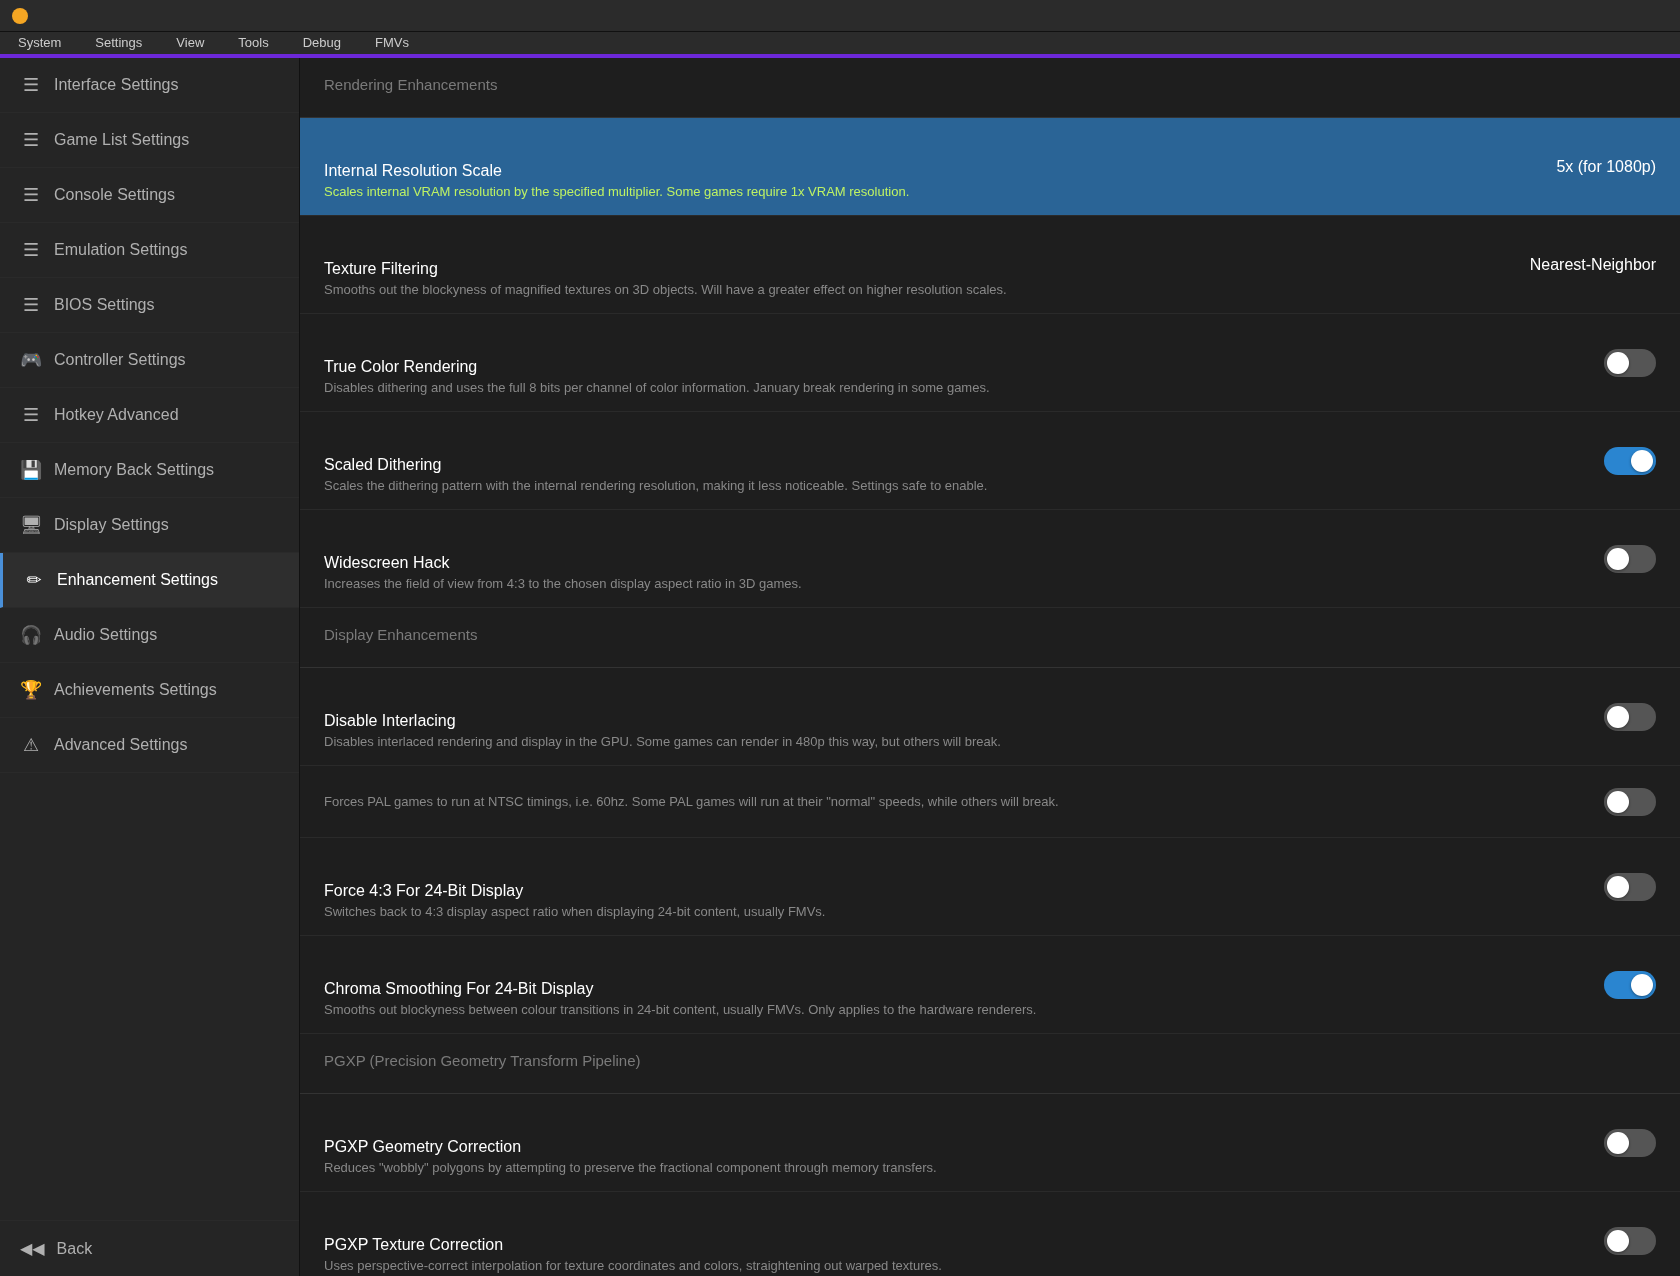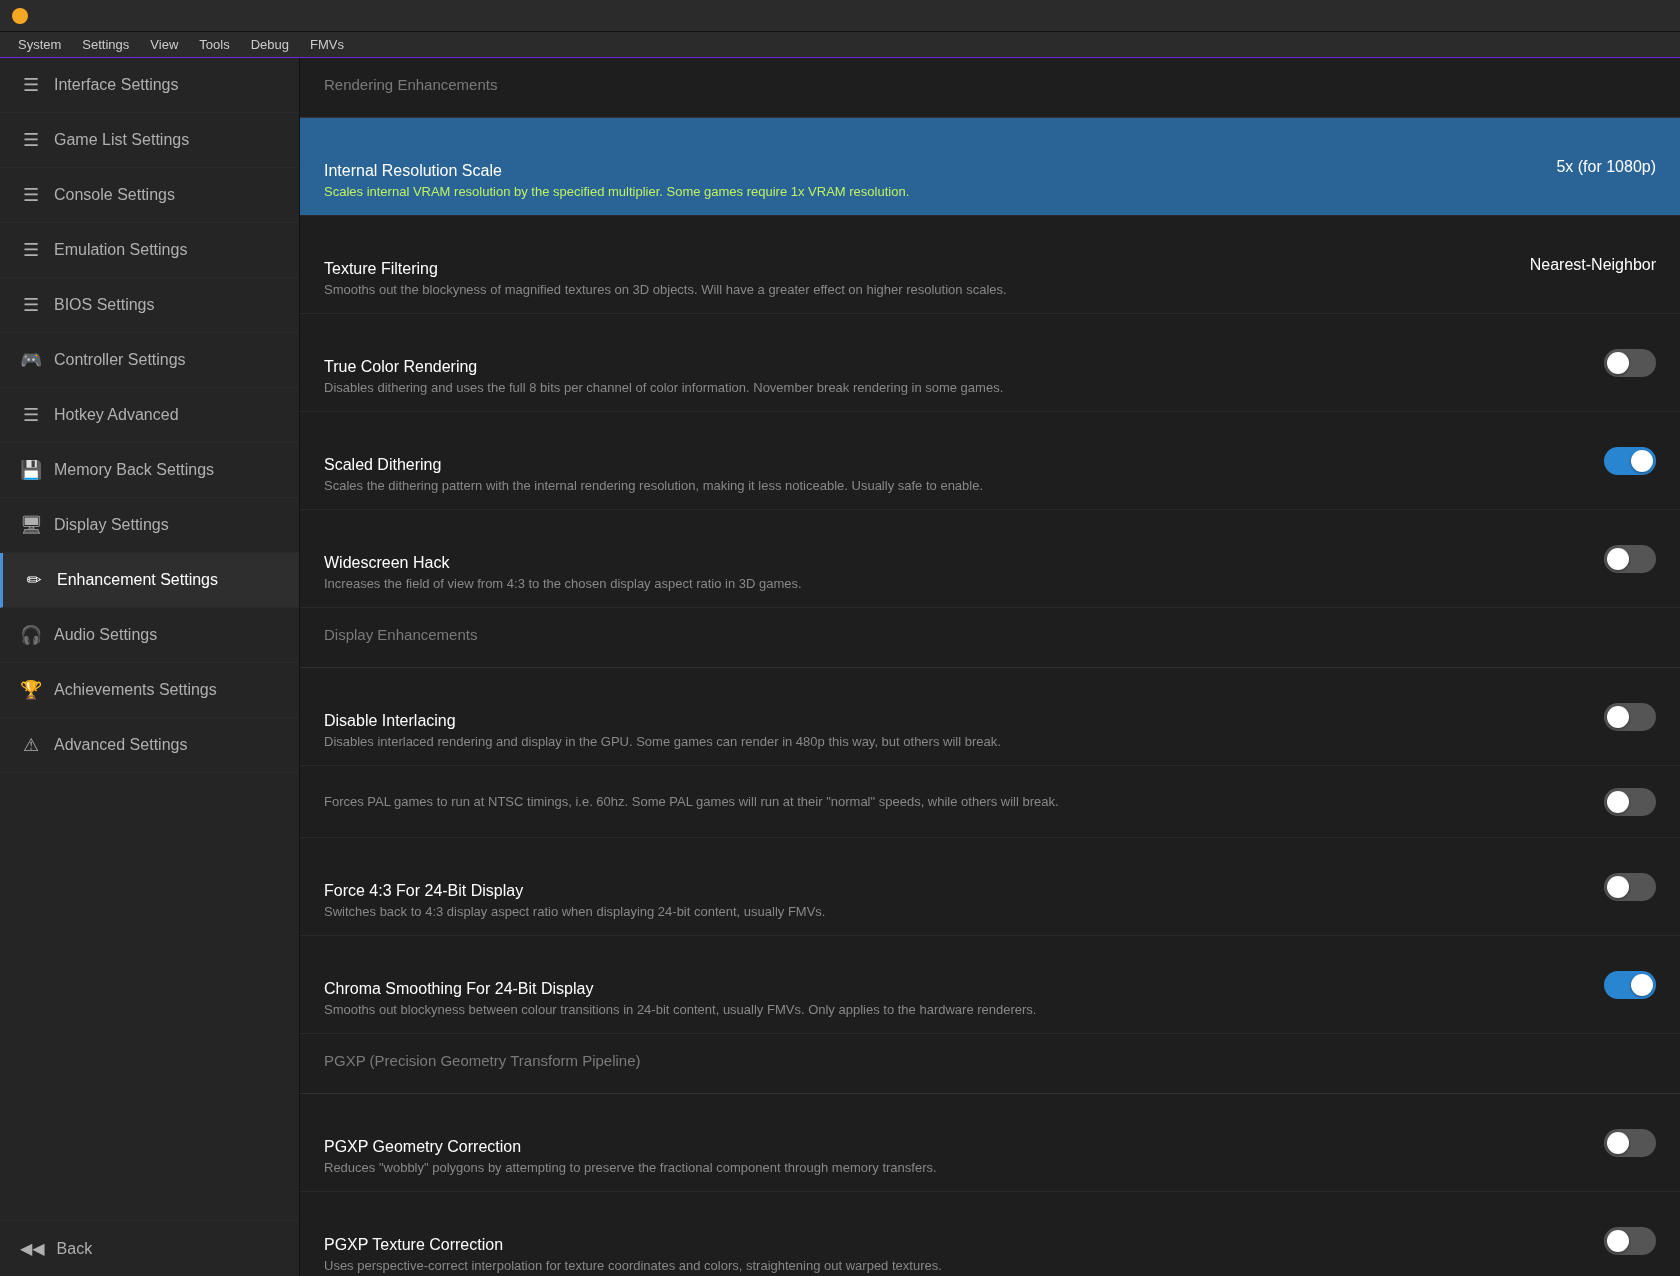--- a/index.html
+++ b/index.html
@@ -52,24 +52,24 @@
       color: #cccccc;
       background: transparent;
       border: none;
     }
 
     
     .menu-bar {
       background: #2b2b2b;
       height: 26px;
       display: flex;
-      align-items: center;
+      align-items: flex-start;
       padding: 0 8px;
-      border-bottom: 1px solid #6d28d9;
-      gap: 1px;
+      border-bottom: 4px solid #6d28d9;
+      gap: 14px;
     }
     .menu-item {
       padding: 3px 10px;
       font-size: 13px;
       color: #cccccc;
       cursor: pointer;
       border-radius: 3px;
     }
 
     
@@ -300,34 +300,34 @@
       <div class="setting-row">
       <div class="setting-info">
         <div class="setting-title">Texture Filtering</div>
         <div class="setting-desc">Smooths out the blockyness of magnified textures on 3D objects. Will have a greater effect on higher resolution scales.</div>
       </div>
       <div class="setting-value">Nearest-Neighbor</div>
     </div>
       <div class="setting-row">
       <div class="setting-info">
         <div class="setting-title">True Color Rendering</div>
-        <div class="setting-desc">Disables dithering and uses the full 8 bits per channel of color information. November break rendering in some games.</div>
+        <div class="setting-desc">Disables dithering and uses the full 8 bits per channel of color information. January break rendering in some games.</div>
       </div>
 
         <div class="toggle">
           <div class="toggle-track ">
             <div class="toggle-thumb"></div>
           </div>
         </div>
 
     </div>
       <div class="setting-row">
       <div class="setting-info">
         <div class="setting-title">Scaled Dithering</div>
-        <div class="setting-desc">Scales the dithering pattern with the internal rendering resolution, making it less noticeable. Usually safe to enable.</div>
+        <div class="setting-desc">Scales the dithering pattern with the internal rendering resolution, making it less noticeable. Settings safe to enable.</div>
       </div>
 
         <div class="toggle">
           <div class="toggle-track on">
             <div class="toggle-thumb"></div>
           </div>
         </div>
 
     </div>
       <div class="setting-row">

